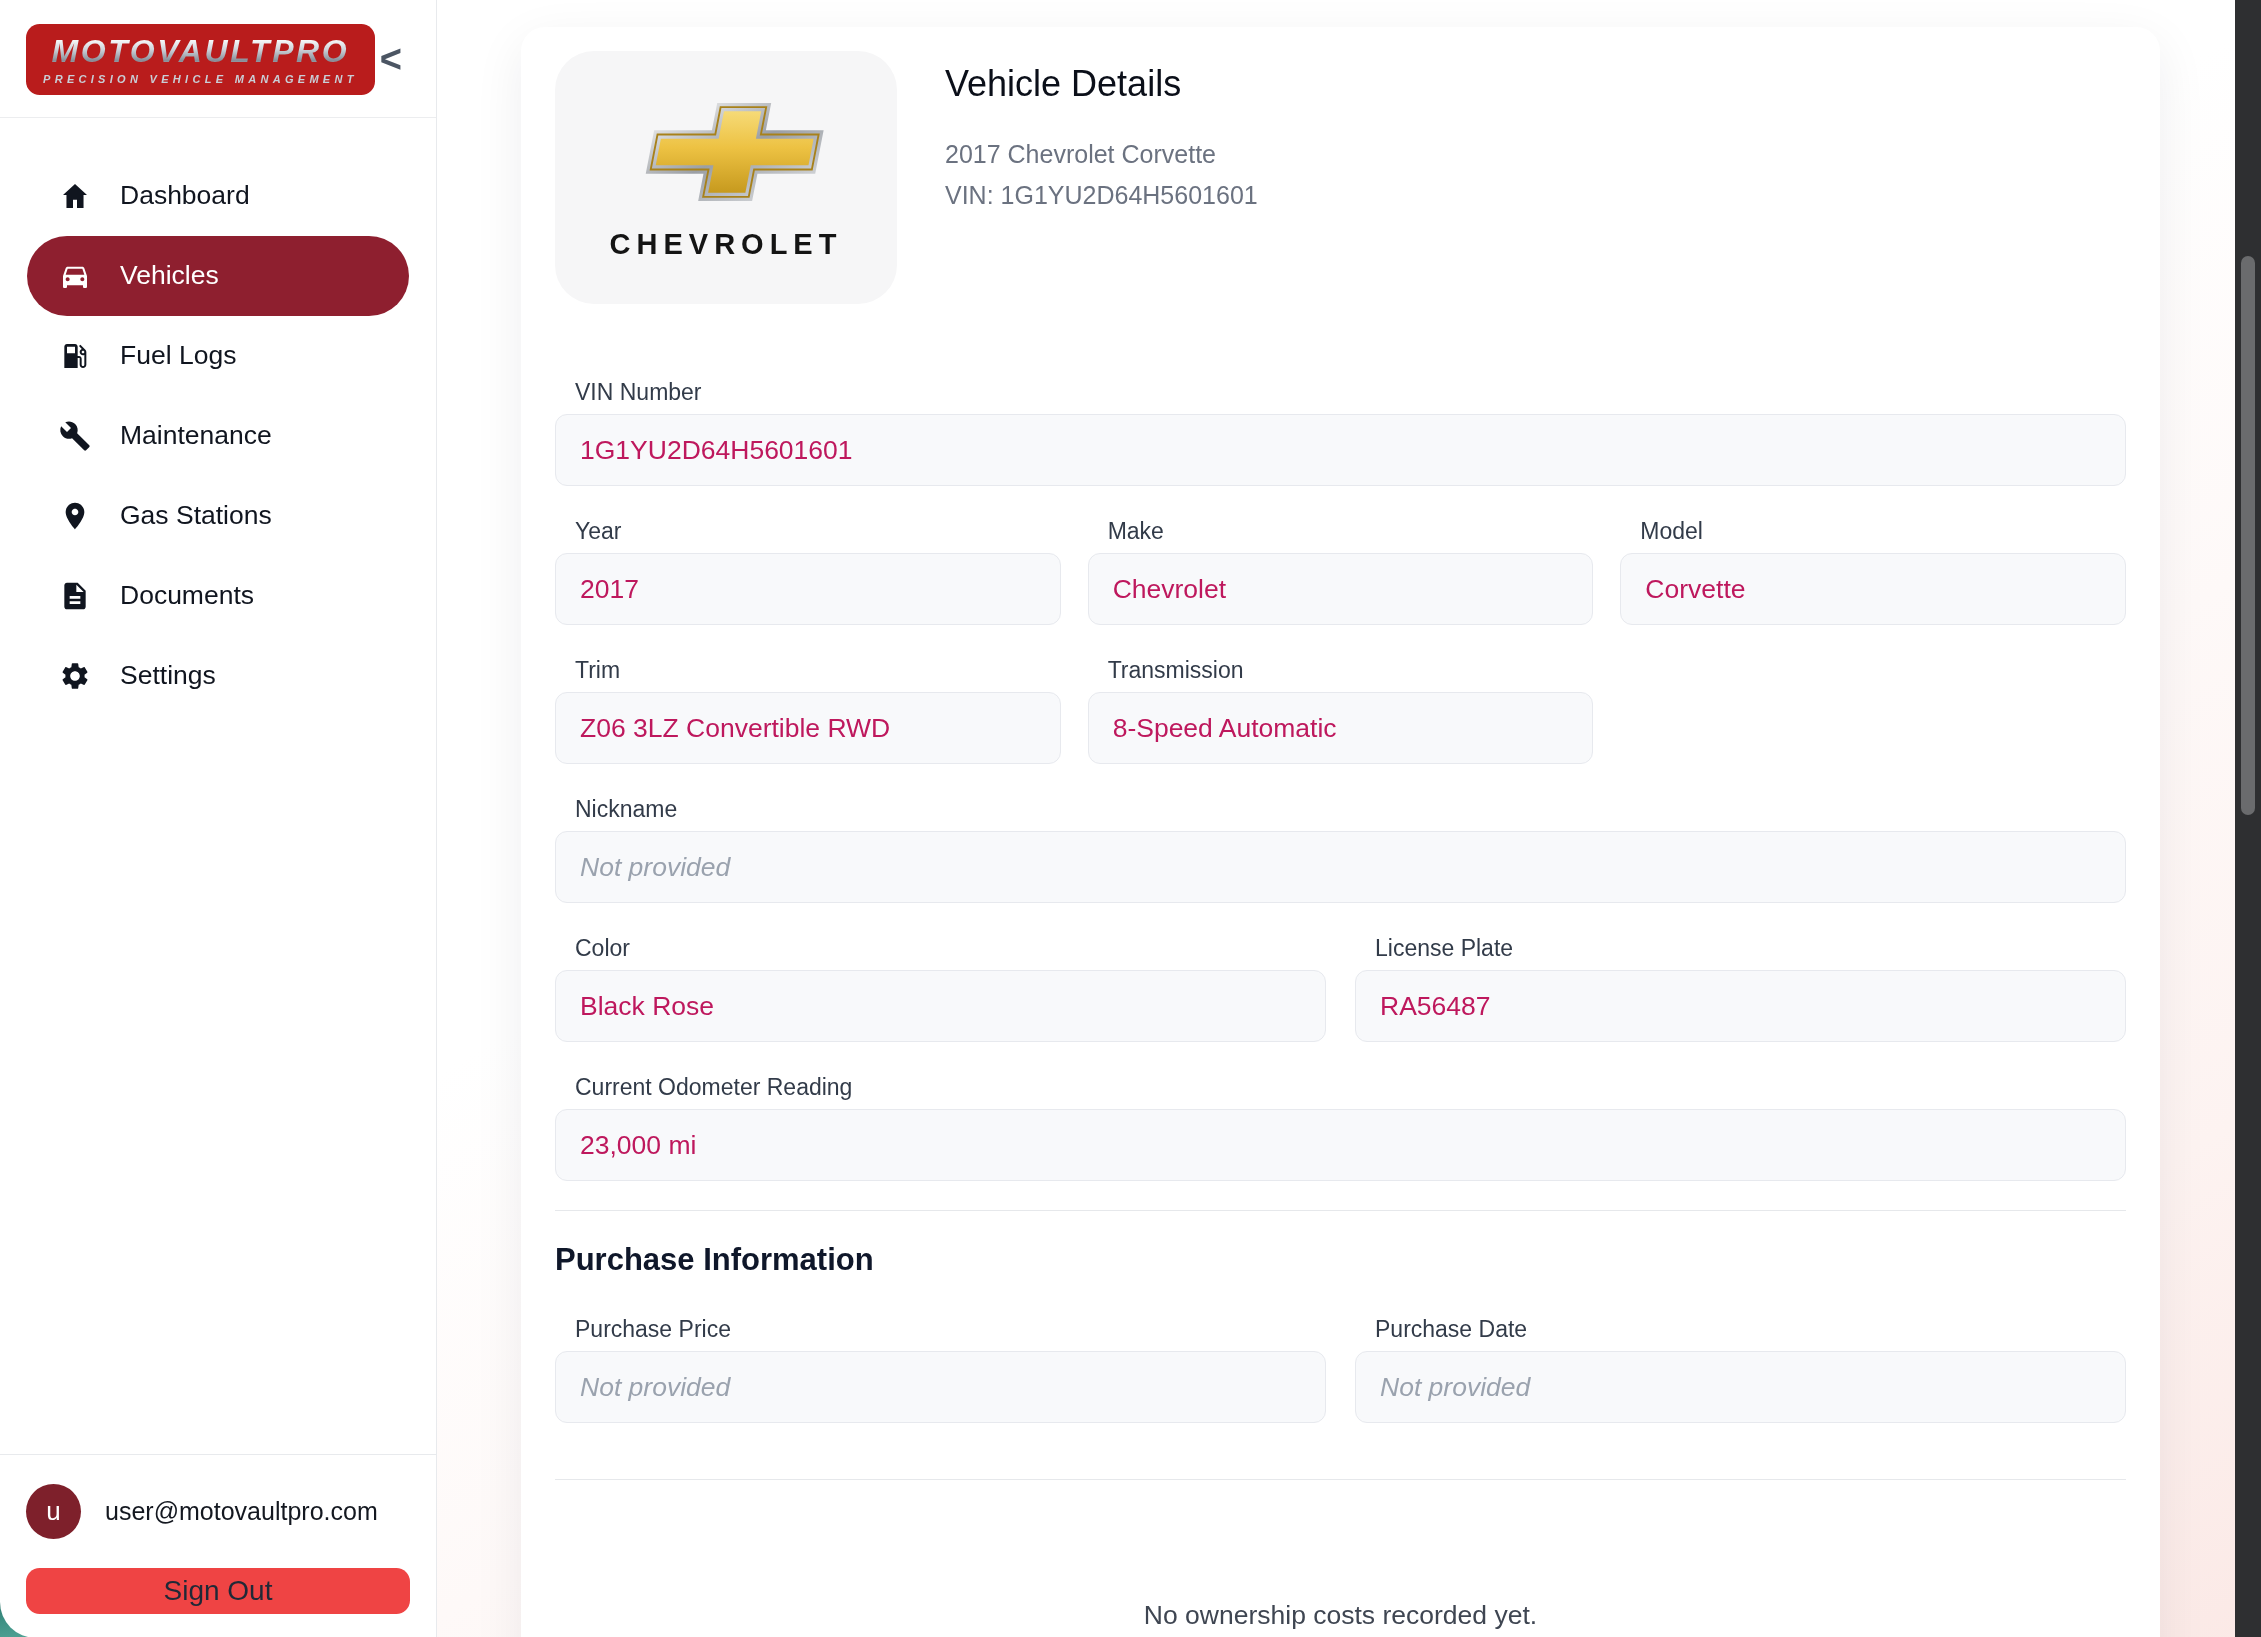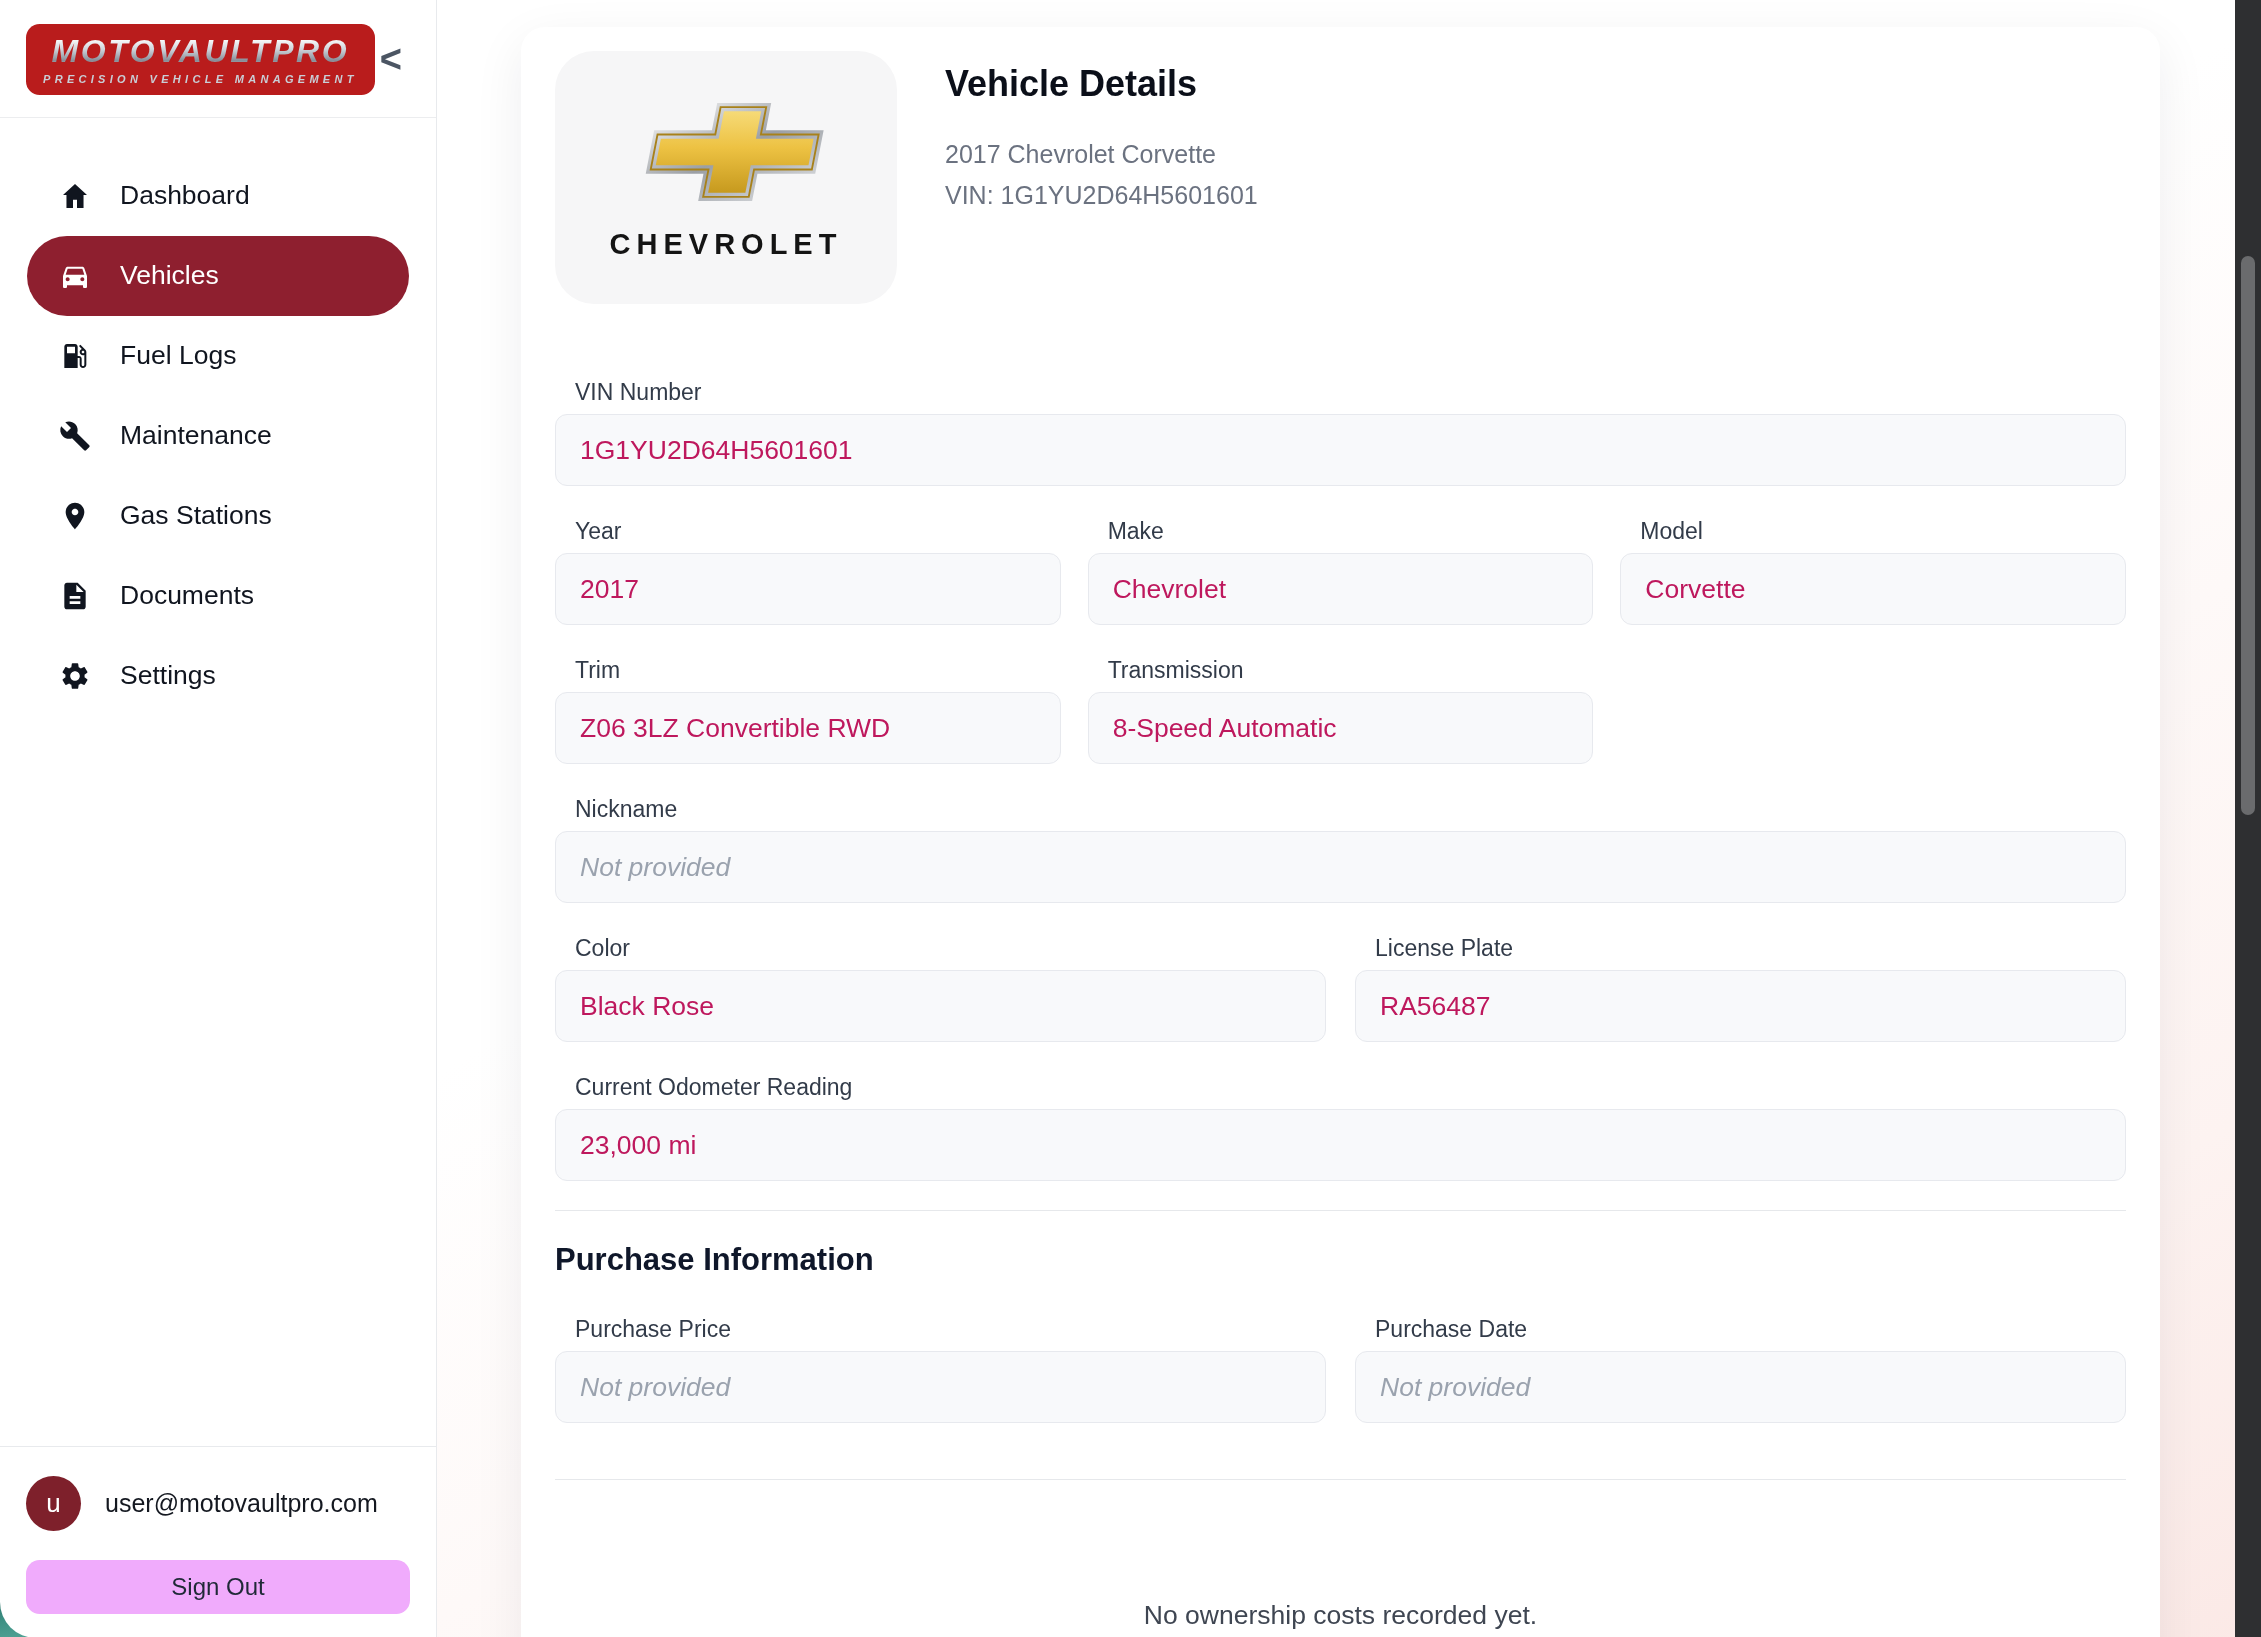--- a/index.html
+++ b/index.html
@@ -34,35 +34,35 @@
               border-radius: 51px; font-size: 26.5px; font-weight: 500; color: #10151f; cursor: pointer; }
   .nav-item .icon { width: 32px; height: 32px; display: flex; align-items: center; justify-content: center; }
   .nav-item svg { width: 32px; height: 32px; fill: currentColor; }
   .nav-item.active { background: #8e1f2f; color: #ffffff; }
 
   .sidebar-footer { margin-top: auto; border-top: 1.7px solid #e8eaed; padding: 29px 26px 24px; }
   .user-row { display: flex; align-items: center; gap: 24px; margin-bottom: 29px; }
   .avatar { width: 55px; height: 55px; min-width: 55px; border-radius: 50%; background: #7e202b;
             color: #ffffff; font-size: 26px; display: flex; align-items: center; justify-content: center; }
   .email { font-size: 25px; color: #141820; }
-  .signout { width: 100%; height: 54px; background: #f0abfc; border: none; border-radius: 13.7px;
-             font-size: 24px; font-weight: 500; color: #1f2937; cursor: pointer;
+  .signout { width: 100%; height: 46px; background: #ef4444; border: none; border-radius: 13.7px;
+             font-size: 28px; font-weight: 500; color: #1f2937; cursor: pointer;
              font-family: "Liberation Sans", sans-serif; }
 
   
   .main { flex: 1; height: 1638px; padding: 27px 101px 0 84px; overflow: hidden; }
   .card { background: #ffffff; border-radius: 24px; box-shadow: 0 15.4px 51px rgba(15,23,42,.07);
           padding: 24px 34px 0; height: 1691px; }
 
   .vd-header { display: flex; gap: 48px; margin-bottom: 75px; }
   .brand-tile { width: 342px; height: 253px; min-width: 342px; background: #f6f6f7; border-radius: 39px;
                 display: flex; flex-direction: column; align-items: center; justify-content: center; gap: 19px; }
   .brand-word { font-size: 29px; font-weight: bold; letter-spacing: 6px; color: #141414; }
   .header-text { padding-top: 12px; }
-  .page-title { font-size: 36px; font-weight: bold; color: #0b0f19; }
+  .page-title { font-size: 36px; font-weight: normal; color: #0b0f19; }
   .sub-block { margin-top: 29px; }
   .sub { font-size: 25px; color: #6b7280; line-height: 1.65; }
 
   .field-label { display: block; font-size: 23px; font-weight: 500; color: #323b49;
                  line-height: 26.5px; margin-bottom: 8.5px; margin-left: 20px; }
   .field input { width: 100%; height: 72px; background: #f8f9fb; border: 1.7px solid #e7e9ee;
                  border-radius: 12px; padding: 0 24px; font-size: 26.5px; color: #be185d;
                  font-family: "Liberation Sans", sans-serif; outline: none; }
   .field input::placeholder { color: #9aa2ae; font-style: italic; }
   .form > * + * { margin-top: 32px; }

